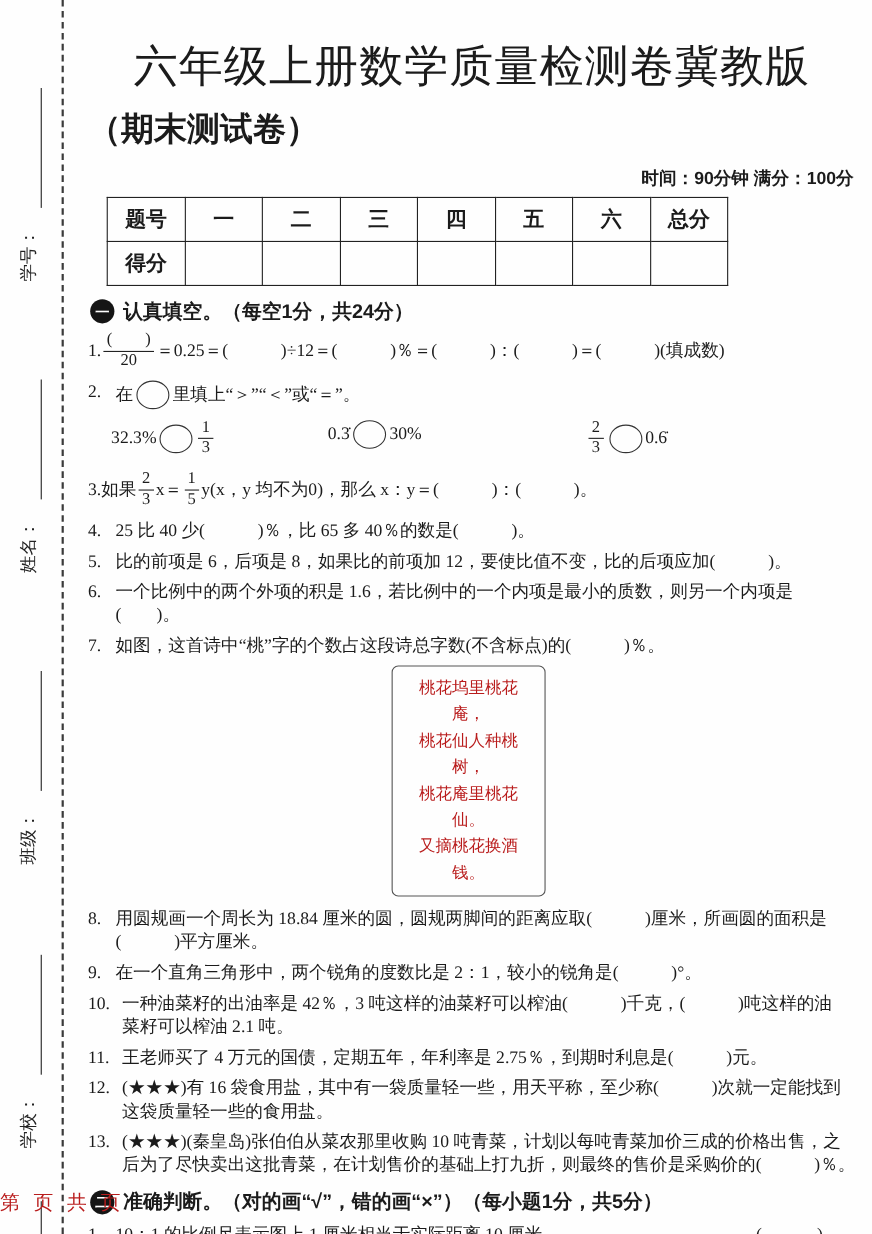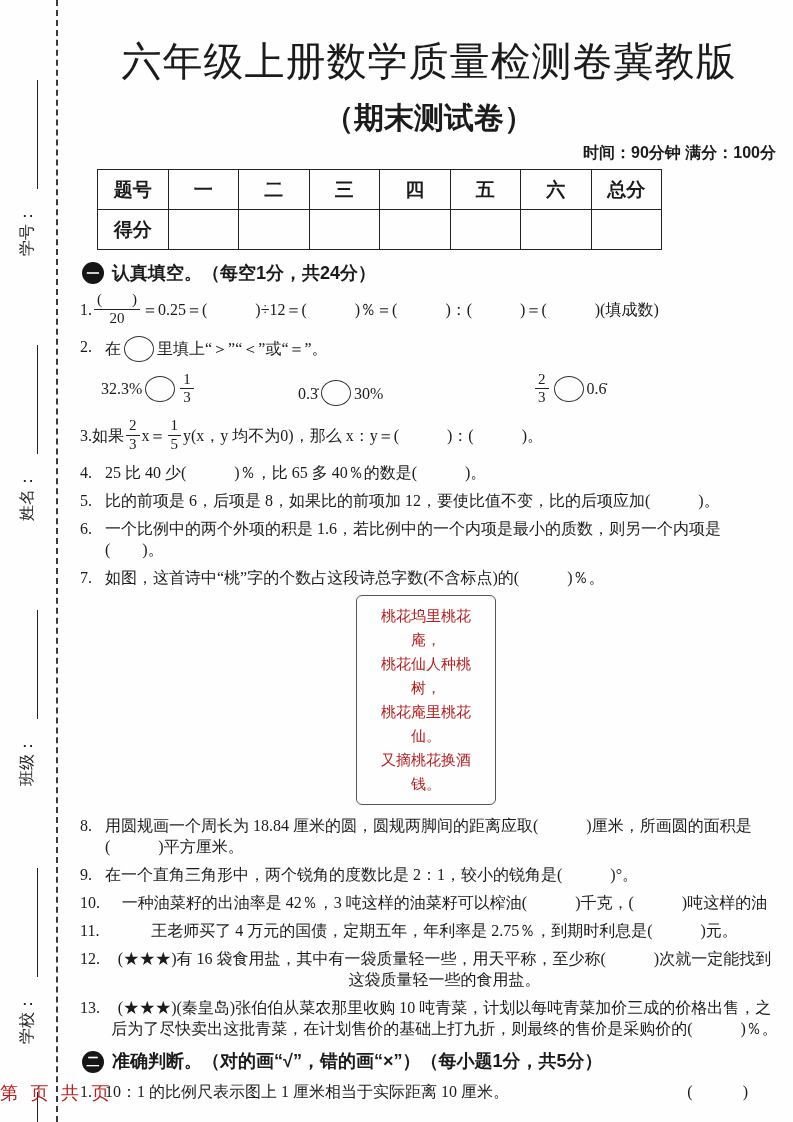--- a/index.html
+++ b/index.html
@@ -20,25 +20,25 @@
     font-size:16px; color:#222; text-align:center; white-space:nowrap;
   }
   
   .content { position:absolute; left:80px; top:0; width:698px; }
   .title {
     margin-top:36px; text-align:center; font-size:40px; line-height:50px;
     font-weight:normal; font-family:"Liberation Sans","DejaVu Sans",sans-serif;
     letter-spacing:1px;
   }
   .subtitle {
-    margin-top:12px; text-align:center; font-size:30px; line-height:40px;
+    margin-top:12px; font-size:30px; line-height:40px;
     font-weight:bold; font-family:"Liberation Sans","DejaVu Sans",sans-serif;
   }
   .exam-info {
-    margin-top:4px; text-align:right; padding-right:2px;
+    margin-top:14px; text-align:right; padding-right:2px;
     font-family:"Liberation Sans","DejaVu Sans",sans-serif;
     font-size:16px; font-weight:bold;
   }
   
   table.score {
     margin-top:6px; margin-left:17px; width:565px;
     border-collapse:collapse; table-layout:fixed;
   }
   table.score td {
     border:1.6px solid #222; height:40px; text-align:center;
@@ -50,35 +50,35 @@
     display:flex; align-items:center; gap:8px; margin:12px 0 8px 2px;
     font-family:"Liberation Sans","DejaVu Sans",sans-serif;
     font-size:18px; font-weight:bold;
   }
   .badge {
     flex:0 0 auto; width:22px; height:22px; border-radius:50%;
     background:#151515; color:#fff; font-size:13px; font-weight:bold;
     display:inline-flex; align-items:center; justify-content:center;
   }
   .q { position:relative; padding-left:25px; margin-bottom:7px; }
-  .q.wide-no { padding-left:31px;text-align:center; }
+  .q.wide-no { padding-left:31px; }
   .qno { position:absolute; left:0; top:0; }
   .qline { display:block; }
   .frac {
     display:inline-flex; flex-direction:column; align-items:center;
     vertical-align:-8px; line-height:1.05; font-size:15px; padding:0 2px;
   }
   .frac .fn { border-bottom:1.2px solid #222; padding:0 3px 1px; }
   .frac .fd { padding-top:1px; }
   .circle {
     display:inline-block; width:27px; height:23px; border:1.3px solid #333;
     border-radius:50%; vertical-align:-6px; margin:0 3px;
   }
   .circle.big { width:30px; height:26px; vertical-align:-8px; }
-  .cmp-row { display:flex; align-items:flex-end; margin:10px 0 12px 21px; }
+  .cmp-row { display:flex; align-items:flex-start; margin:10px 0 12px 21px; }
   .cmp { display:flex; align-items:center; }
   .q-frac-line { display:flex; align-items:center; margin-bottom:9px; }
   .poem-box {
     width:140px; margin:6px 0 10px 276px; border:1.2px solid #555;
     border-radius:6px; padding:8px 10px; text-align:center;
     font-size:15px; line-height:24px; color:#b91c1c;
   }
   .judge-row { display:flex; justify-content:space-between; }
   .judge-blank { padding-right:24px; letter-spacing:6px; }
   .footer {
@@ -219,20 +219,21 @@
       <span class="qline">用圆规画一个周长为 18.84 厘米的圆，圆规两脚间的距离应取(　　　)厘米，所画圆的面积是</span>
       <span class="qline">(　　　)平方厘米。</span>
     </div>
     <div class="q">
       <span class="qno">9.</span>
       <span>在一个直角三角形中，两个锐角的度数比是 2：1，较小的锐角是(　　　)°。</span>
     </div>
     <div class="q wide-no">
       <span class="qno">10.</span>
       <span class="qline">一种油菜籽的出油率是 42％，3 吨这样的油菜籽可以榨油(　　　)千克，(　　　)吨这样的油</span>
+      <span class="qline">菜籽可以榨油 2.1 吨。</span>
     </div>
     <div class="q wide-no">
       <span class="qno">11.</span>
       <span>王老师买了 4 万元的国债，定期五年，年利率是 2.75％，到期时利息是(　　　)元。</span>
     </div>
     <div class="q wide-no">
       <span class="qno">12.</span>
       <span class="qline">(★★★)有 16 袋食用盐，其中有一袋质量轻一些，用天平称，至少称(　　　)次就一定能找到</span>
       <span class="qline">这袋质量轻一些的食用盐。</span>
     </div>

